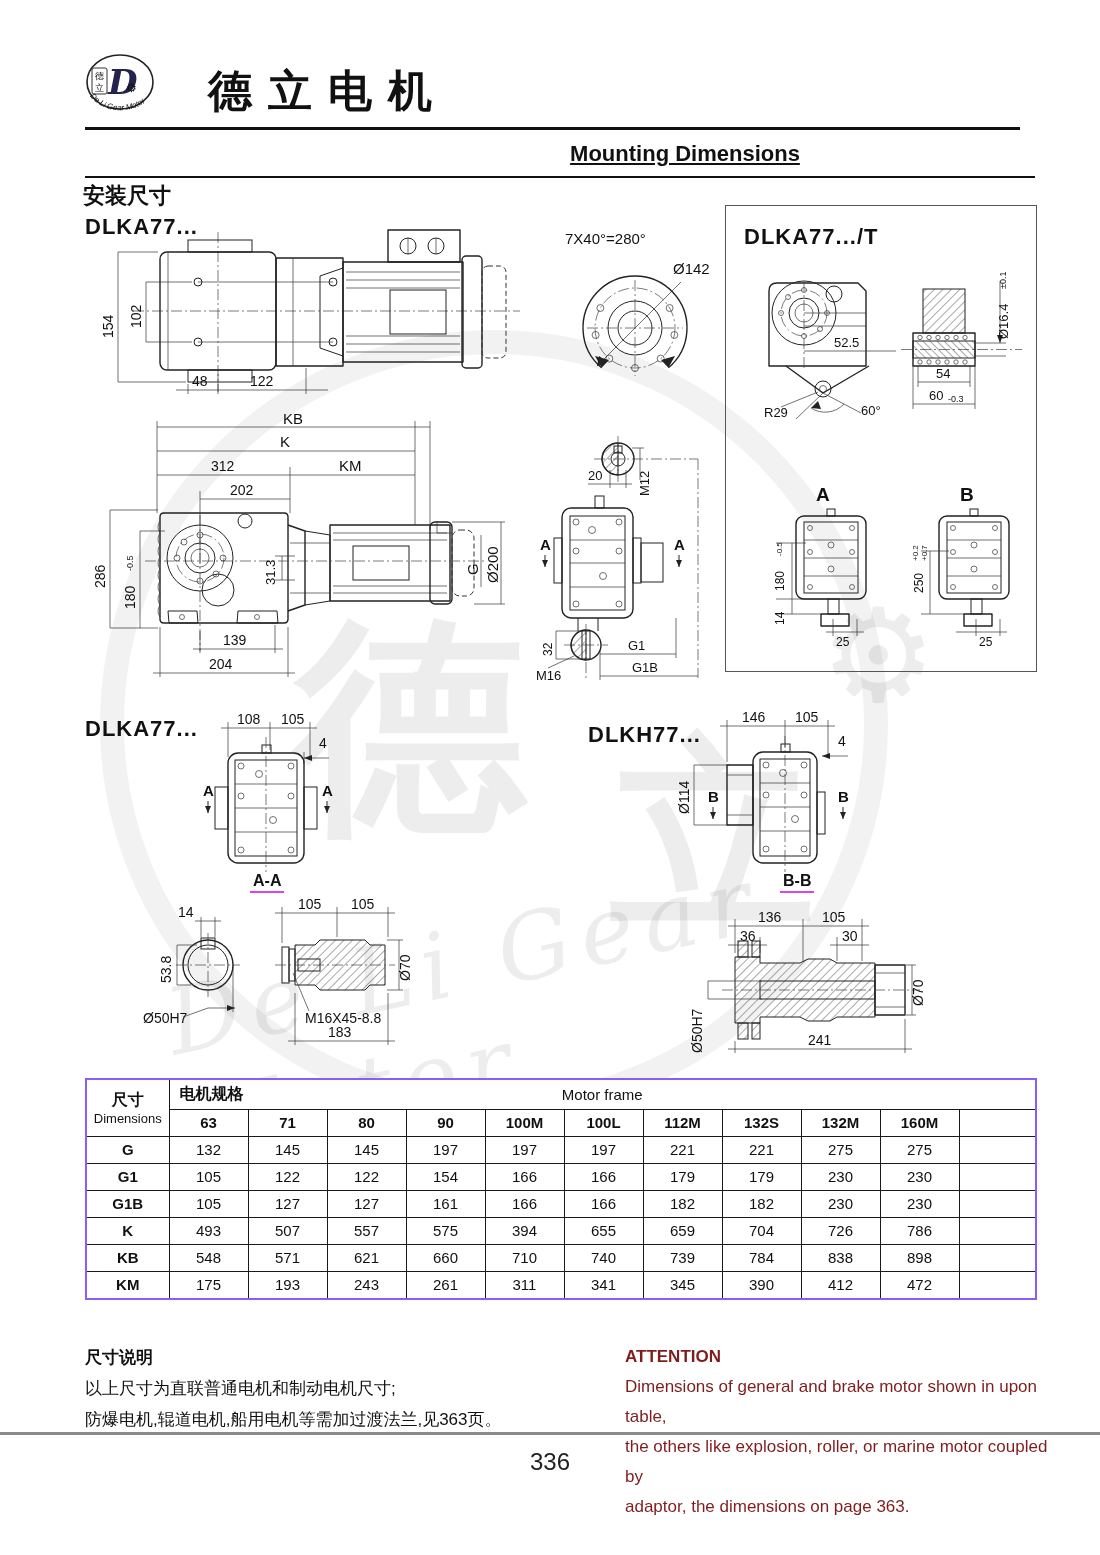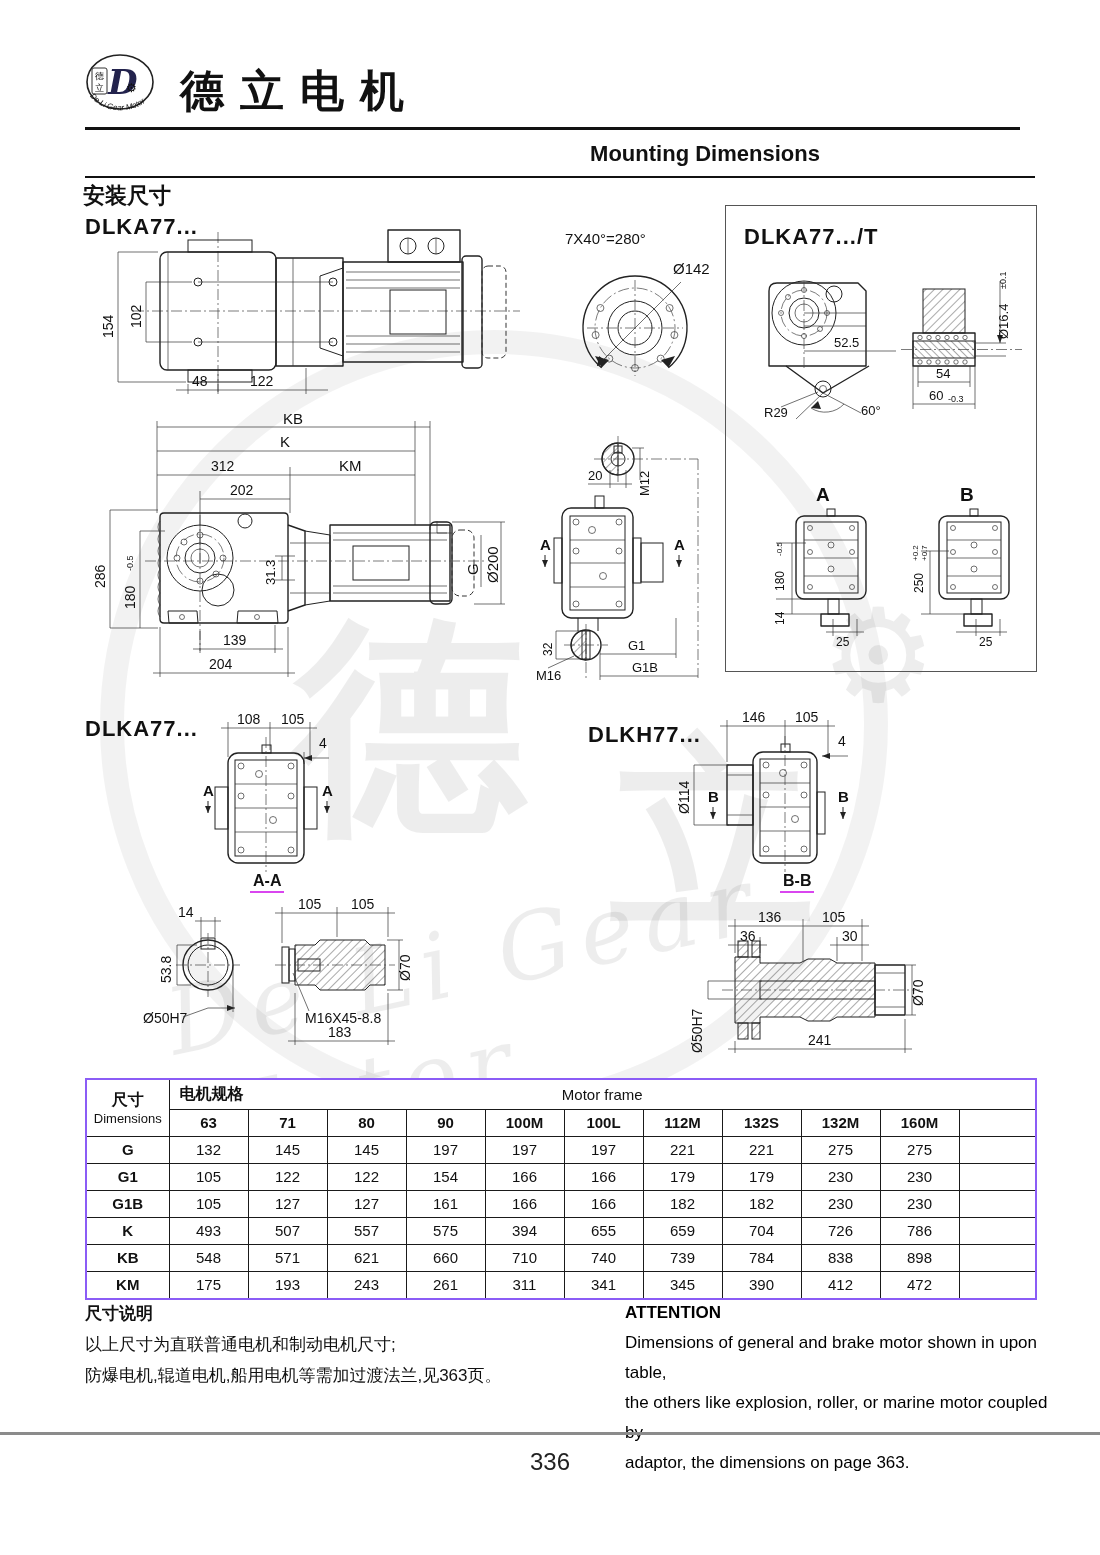--- a/index.html
+++ b/index.html
@@ -5,21 +5,21 @@
   html,body{margin:0;padding:0;background:#fff;}
   .page{position:relative;width:1100px;height:1555px;background:#fff;overflow:hidden;
         font-family:"Liberation Sans",sans-serif;color:#111;}
   .abs{position:absolute;}
   
   .wm{position:absolute;color:rgba(0,0,0,0.07);pointer-events:none;z-index:0;}
   .wm-circle{position:absolute;left:100px;top:330px;width:740px;height:740px;border:24px solid rgba(0,0,0,0.05);border-radius:50%;z-index:0;}
   .wm-zh{font-family:"DejaVu Serif","Liberation Serif",serif;font-weight:bold;}
   .wm-script{font-family:"DejaVu Serif","Liberation Serif",serif;font-style:italic;letter-spacing:10px;}
   
-  .company{font-family:Liberation Mono, monospace;font-weight:900;font-size:44px;letter-spacing:16px;}
+  .company{font-family:Liberation Mono, monospace;font-weight:900;font-size:44px;letter-spacing:16px;margin-left:28px;}
   .rule{position:absolute;background:#111;}
   .sec-title-zh{font-size:22px;font-weight:bold;}
   .sec-title-en{font-size:22px;font-weight:bold;text-align:center;}
   .model{font-size:22px;font-weight:bold;letter-spacing:1px;z-index:2;}
   .rbox{position:absolute;left:725px;top:205px;width:310px;height:465px;border:1.5px solid #555;z-index:1;background:transparent;}
   .secmark{position:absolute;font-size:16px;font-weight:bold;border-bottom:2px solid #d946ef;padding:0 3px 1px 3px;z-index:2;}
   svg{position:absolute;z-index:1;overflow:visible;}
   svg text{font-family:"Liberation Sans",sans-serif;fill:#111;}
   .t15{font-size:15px;} .t14{font-size:14px;} .t13{font-size:13px;} .t12{font-size:12px;} .t9{font-size:9px;} .t8{font-size:8px;} .t18b{font-size:19px;font-weight:bold;}
   .ol{fill:none;stroke:#222;stroke-width:1.4;stroke-linejoin:round;}
@@ -37,22 +37,22 @@
   .dims-table{border:2px solid #8b5cf6;}
   .c-dim-zh{font-weight:bold;font-size:16px;}
   .c-dim-en{font-size:13px;}
   .c-group{position:relative;}
   .g-zh{position:absolute;left:10px;top:4px;font-weight:bold;font-size:16px;}
   .g-en{font-size:15px;}
   .frame-th{font-weight:bold!important;}
   .rowname{font-weight:bold!important;}
   
   .note-zh{font-size:17px;line-height:31px;}
-  .note-title{font-size:17px;font-weight:bold;}
-  .note-en{font-size:17px;line-height:30px;color:#000000;}
+  .note-title{font-size:17px;font-weight:bold;margin-top:44px;}
+  .note-en{font-size:17px;line-height:30px;color:#7f1d1d;}
   .footer-rule{position:absolute;left:0;top:1432px;width:1100px;height:3px;background:#8b8b8b;}
   .pageno{position:absolute;left:0;top:1448px;width:1100px;text-align:center;font-size:24px;color:#222;}
 </style>
 </head>
 <body>
 
 <div class="page">
 
   <svg width="0" height="0">
     <defs>
@@ -77,21 +77,21 @@
     <text x="13" y="27" class="t9">德</text>
     <text x="13" y="39" class="t9">立</text>
     <text x="26" y="42" style="font-family:'DejaVu Serif',serif;font-size:34px;font-weight:bold;font-style:italic;fill:#23234d;">D</text>
     <text x="44" y="40" class="t12">⚙</text>
     <path id="lgArc" d="M 8 44 A 34 26 0 0 0 70 42" fill="none" stroke="none"></path>
     <text class="t8" style="font-style:italic;"><textPath href="#lgArc">De Li Gear Motor</textPath></text>
   </svg>
   <div class="abs company" style="left:180px;top:62px;">德立电机</div>
   <div class="rule" style="left:85px;top:127px;width:935px;height:2.5px;"></div>
   <div class="abs sec-title-zh" style="left:83px;top:141px;margin-top:40px;">安装尺寸</div>
-  <div class="abs sec-title-en" style="left:520px;top:141px;width:370px;">Mounting Dimensions</div>
+  <div class="abs sec-title-en" style="left:500px;top:141px;width:370px;text-decoration:underline;">Mounting Dimensions</div>
   <div class="rule" style="left:85px;top:176px;width:950px;height:1.5px;"></div>
 
   <div class="abs model" style="left:85px;top:214px;">DLKA77...</div>
   <div class="abs model" style="left:85px;top:716px;">DLKA77...</div>
   <div class="abs model" style="left:588px;top:722px;">DLKH77...</div>
 
   <svg style="left:88px;top:228px;" width="440" height="168" viewBox="0 0 440 168">
     <g>
       <line x1="130" y1="4" x2="130" y2="164" class="cl"></line>
       <line x1="45" y1="83" x2="432" y2="83" class="cl"></line>

